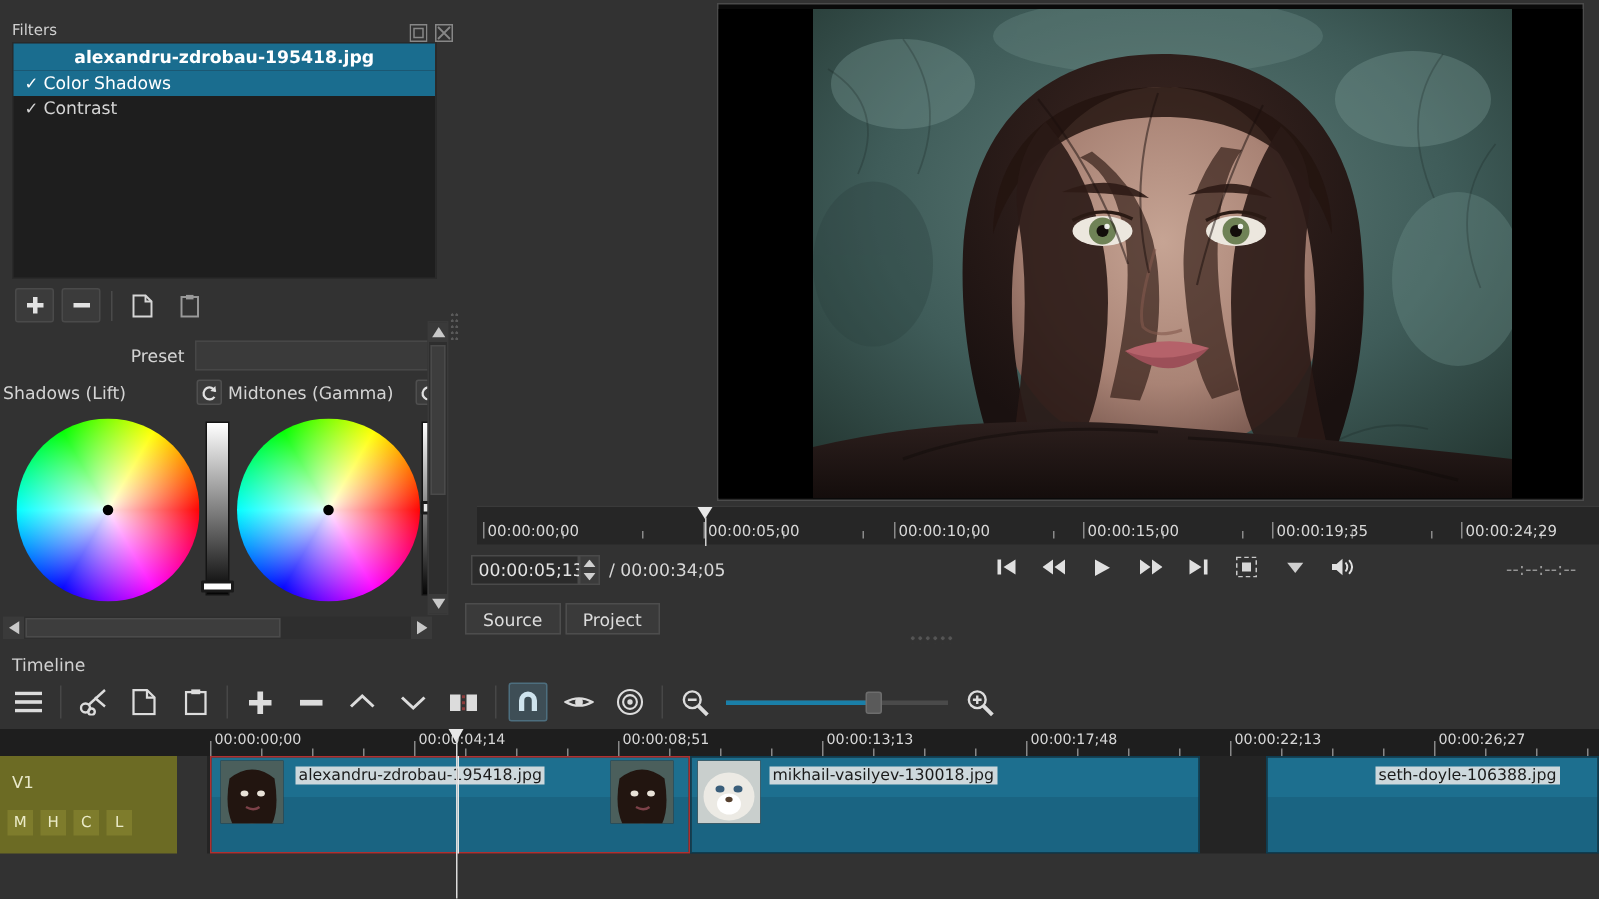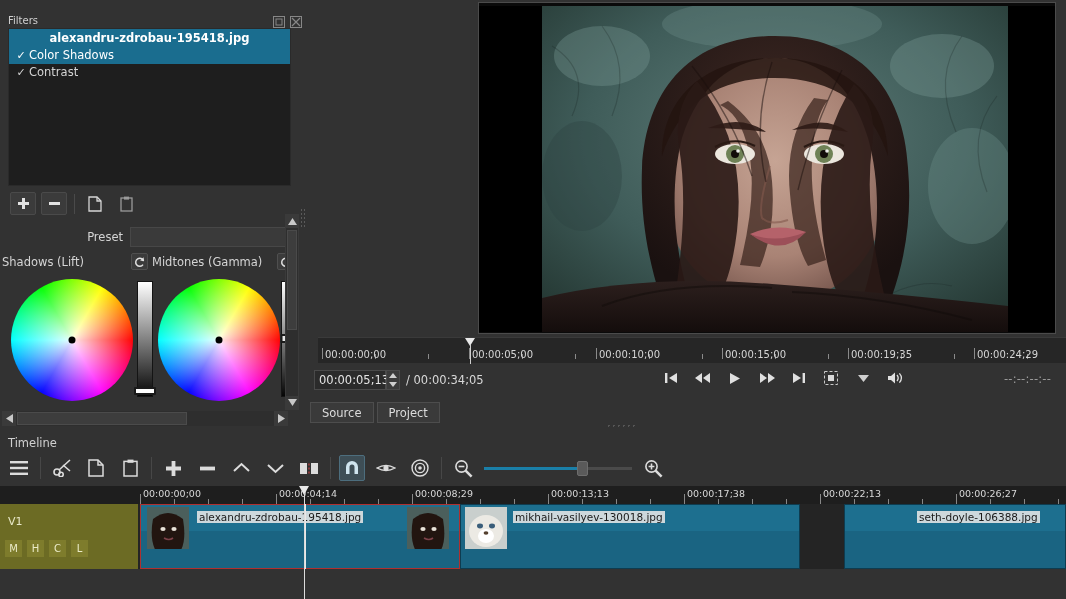--- a/index.html
+++ b/index.html
@@ -235,21 +235,21 @@
   .tl-ruler {
     position: absolute; left: 0; top: 52px; width: 1066px; height: 18px;
     background: #1e1e1e;
   }
   .tl-ruler .tl-tick { position: absolute; bottom: 0; width: 1px; background: #888; }
   .tl-ruler .tl-lab {
     position: absolute; top: 2px; font-size: 9.5px; color: #d8d8d8;
     padding-left: 3px; white-space: nowrap;
   }
   .track-head {
-    position: absolute; left: 0; top: 70px; width: 138px; height: 65px;
+    position: absolute; left: 0; top: 70px; width: 118px; height: 65px;
     background: #6c6b24;
   }
   .th-name { position: absolute; left: 8px; top: 11px; font-size: 11px; color: #e8e8c8; }
   .th-btns { position: absolute; left: 5px; top: 36px; display: flex; gap: 5px; }
   .th-btn {
     width: 17px; height: 17px; background: #7e7c2c; color: #ebebc8;
     font-size: 10px; display: flex; align-items: center; justify-content: center;
   }
   .track-body {
     position: absolute; left: 138px; top: 70px; width: 928px; height: 65px;
@@ -724,23 +724,23 @@
       <div class="tl-tick" style="left:820px; height:10px;"></div>
       <div class="tl-tick" style="left:854px; height:5px;"></div>
       <div class="tl-tick" style="left:888px; height:5px;"></div>
       <div class="tl-tick" style="left:922px; height:5px;"></div>
       <div class="tl-tick" style="left:956px; height:10px;"></div>
       <div class="tl-tick" style="left:990px; height:5px;"></div>
       <div class="tl-tick" style="left:1024px;height:5px;"></div>
       <div class="tl-tick" style="left:1058px;height:5px;"></div>
       <div class="tl-lab" style="left:140px;">00:00:00;00</div>
       <div class="tl-lab" style="left:276px;">00:00:04;14</div>
-      <div class="tl-lab" style="left:412px;">00:00:08;29</div>
+      <div class="tl-lab" style="left:412px;">00:00:08;51</div>
       <div class="tl-lab" style="left:548px;">00:00:13;13</div>
-      <div class="tl-lab" style="left:684px;">00:00:17;38</div>
+      <div class="tl-lab" style="left:684px;">00:00:17;48</div>
       <div class="tl-lab" style="left:820px;">00:00:22;13</div>
       <div class="tl-lab" style="left:956px;">00:00:26;27</div>
     </div>
 
     <div class="track-head">
       <div class="th-name">V1</div>
       <div class="th-btns">
         <div class="th-btn">M</div>
         <div class="th-btn">H</div>
         <div class="th-btn">C</div>

